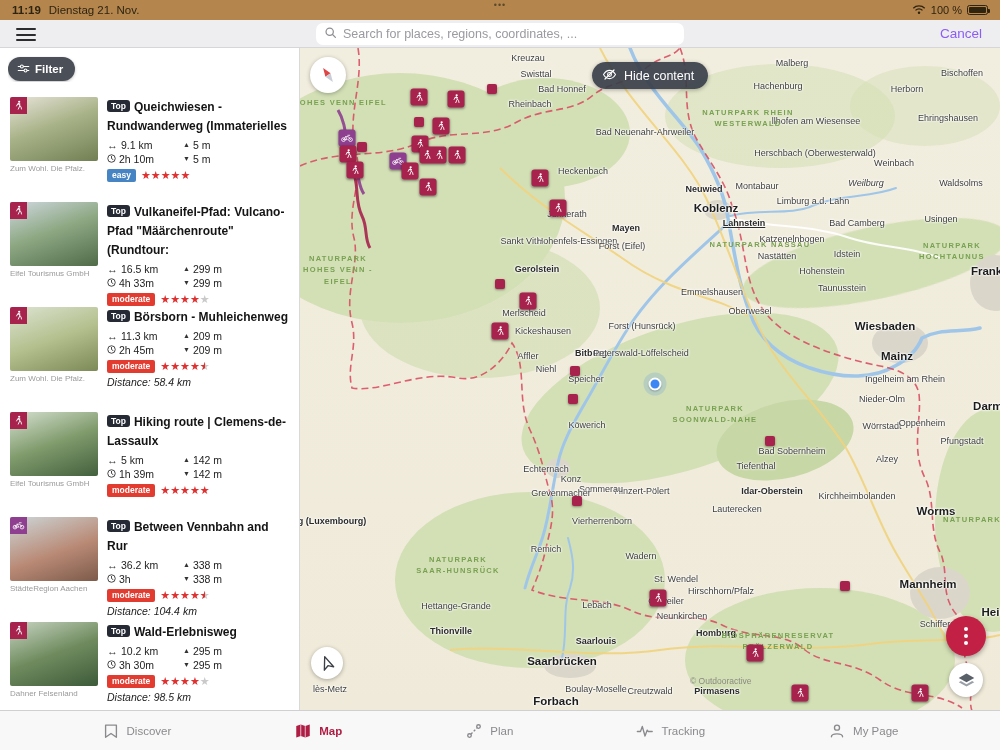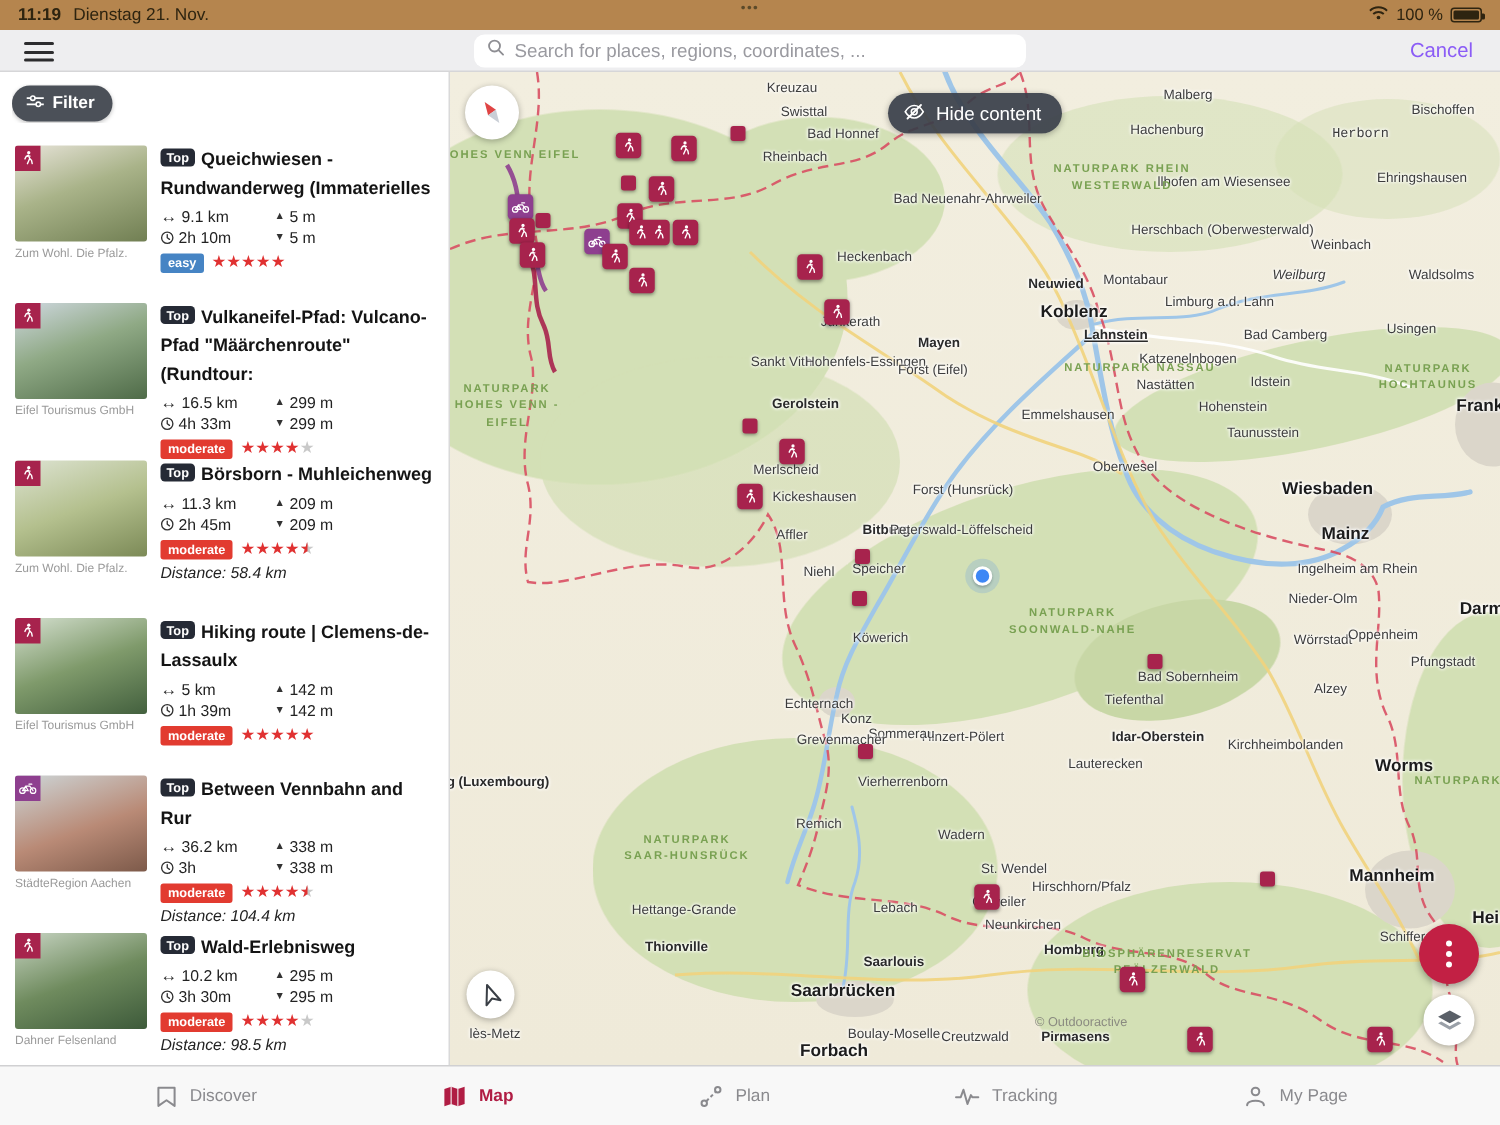--- a/index.html
+++ b/index.html
@@ -509,21 +509,21 @@
         <div class="mlabel city" style="left: 694px; top: 564px;">Heid</div>
         <div class="mlabel town" style="left: 228px; top: 10px;">Kreuzau</div>
         <div class="mlabel town" style="left: 236px; top: 26px;">Swisttal</div>
         <div class="mlabel town" style="left: 230px; top: 56px;">Rheinbach</div>
         <div class="mlabel town" style="left: 262px; top: 41px;">Bad Honnef</div>
         <div class="mlabel town" style="left: 345px; top: 84px;">Bad Neuenahr-Ahrweiler</div>
         <div class="mlabel town" style="left: 283px; top: 123px;">Heckenbach</div>
         <div class="mlabel town" style="left: 492px; top: 15px;">Malberg</div>
         <div class="mlabel town" style="left: 478px; top: 38px;">Hachenburg</div>
         <div class="mlabel town" style="left: 662px; top: 25px;">Bischoffen</div>
-        <div class="mlabel town" style="left: 607px; top: 41px; font-family: Liberation Mono, monospace;">Herborn</div>
+        <div class="mlabel town" style="left: 607px; top: 41px;">Herborn</div>
         <div class="mlabel town" style="left: 648px; top: 70px;">Ehringshausen</div>
         <div class="mlabel town" style="left: 516px; top: 73px;">llhofen am Wiesensee</div>
         <div class="mlabel town" style="left: 515px; top: 105px;">Herschbach (Oberwesterwald)</div>
         <div class="mlabel town b" style="left: 404px; top: 109px; margin-top: 32px;">Neuwied</div>
         <div class="mlabel town" style="left: 457px; top: 138px;">Montabaur</div>
         <div class="mlabel town b" style="left: 444px; top: 175px; text-decoration: underline;">Lahnstein</div>
         <div class="mlabel town" style="left: 513px; top: 153px;">Limburg a.d. Lahn</div>
         <div class="mlabel town" style="left: 594px; top: 115px;">Weinbach</div>
         <div class="mlabel town" style="left: 566px; top: 135px; font-style: italic;">Weilburg</div>
         <div class="mlabel town" style="left: 661px; top: 135px;">Waldsolms</div>
@@ -533,26 +533,26 @@
         <div class="mlabel town" style="left: 477px; top: 208px;">Nastätten</div>
         <div class="mlabel town" style="left: 547px; top: 206px;">Idstein</div>
         <div class="mlabel town" style="left: 522px; top: 223px;">Hohenstein</div>
         <div class="mlabel town" style="left: 542px; top: 240px;">Taunusstein</div>
         <div class="mlabel town b" style="left: 326px; top: 180px;">Mayen</div>
         <div class="mlabel town" style="left: 221px; top: 193px;">Sankt Vith</div>
         <div class="mlabel town" style="left: 267px; top: 166px;">Junkerath</div>
         <div class="mlabel town" style="left: 277px; top: 193px;">Hohenfels-Essingen</div>
         <div class="mlabel town b" style="left: 237px; top: 221px;">Gerolstein</div>
         <div class="mlabel town" style="left: 322px; top: 198px;">Forst (Eifel)</div>
-        <div class="mlabel town" style="left: 412px; top: 228px;">Emmelshausen</div>
+        <div class="mlabel town" style="left: 412px; top: 244px;">Emmelshausen</div>
         <div class="mlabel town" style="left: 450px; top: 263px;">Oberwesel</div>
         <div class="mlabel town" style="left: 224px; top: 265px;">Merlscheid</div>
         <div class="mlabel town" style="left: 243px; top: 283px;">Kickeshausen</div>
         <div class="mlabel town" style="left: 228px; top: 308px;">Affler</div>
-        <div class="mlabel town" style="left: 246px; top: 321px; margin-top: 12px;">Niehl</div>
+        <div class="mlabel town" style="left: 246px; top: 321px;">Niehl</div>
         <div class="mlabel town b" style="left: 291px; top: 305px;">Bitburg</div>
         <div class="mlabel town" style="left: 286px; top: 331px;">Speicher</div>
         <div class="mlabel town" style="left: 342px; top: 278px;">Forst (Hunsrück)</div>
         <div class="mlabel town" style="left: 341px; top: 305px;">Peterswald-Löffelscheid</div>
         <div class="mlabel town" style="left: 287px; top: 377px;">Köwerich</div>
         <div class="mlabel town" style="left: 492px; top: 403px;">Bad Sobernheim</div>
         <div class="mlabel town" style="left: 456px; top: 418px;">Tiefenthal</div>
         <div class="mlabel town b" style="left: 472px; top: 443px;">Idar-Oberstein</div>
         <div class="mlabel town" style="left: 437px; top: 461px;">Lauterecken</div>
         <div class="mlabel town" style="left: 605px; top: 331px;">Ingelheim am Rhein</div>

